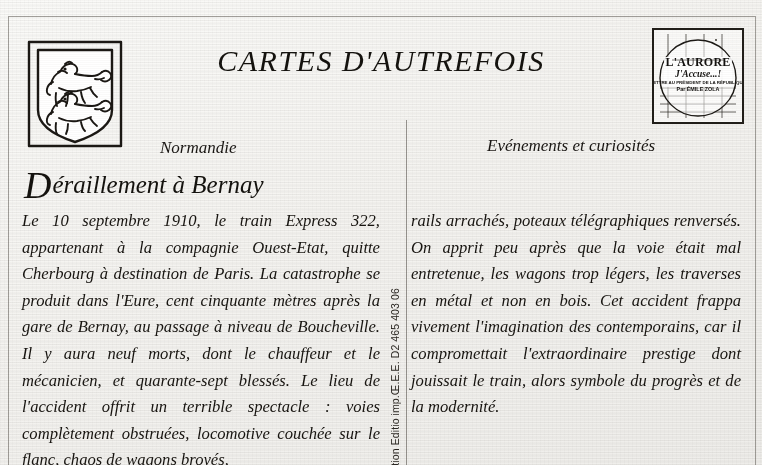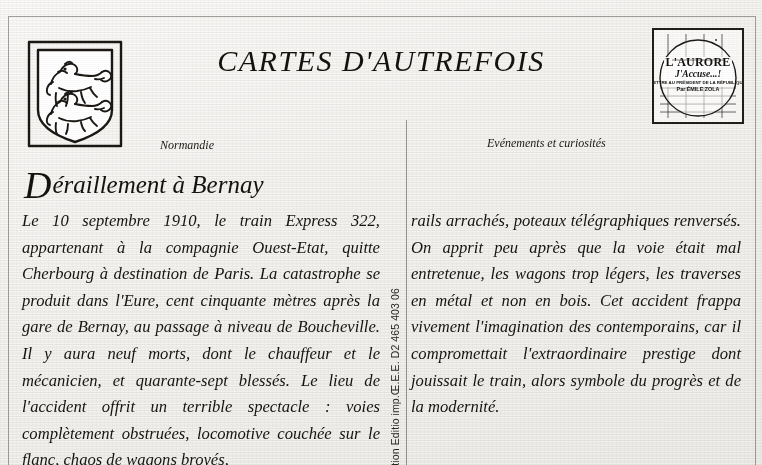--- a/index.html
+++ b/index.html
@@ -72,21 +72,21 @@
     background: rgba(255,255,255,0.35);
     overflow: hidden;
     text-decoration: underline;
   }
   #stamp svg { display: block; width: 100%; height: 100%; }
 
   
   .sub-label {
     position: absolute;
     font-style: italic;
-    font-size: 12px;
+    font-size: 17px;
     color: #1a1714;
   }
   #region-label { left: 160px; top: 138px; }
   #category-label { left: 487px; top: 136px; }
 
   
   #article-title {
     position: absolute;
     left: 24px;
     top: 166px;

